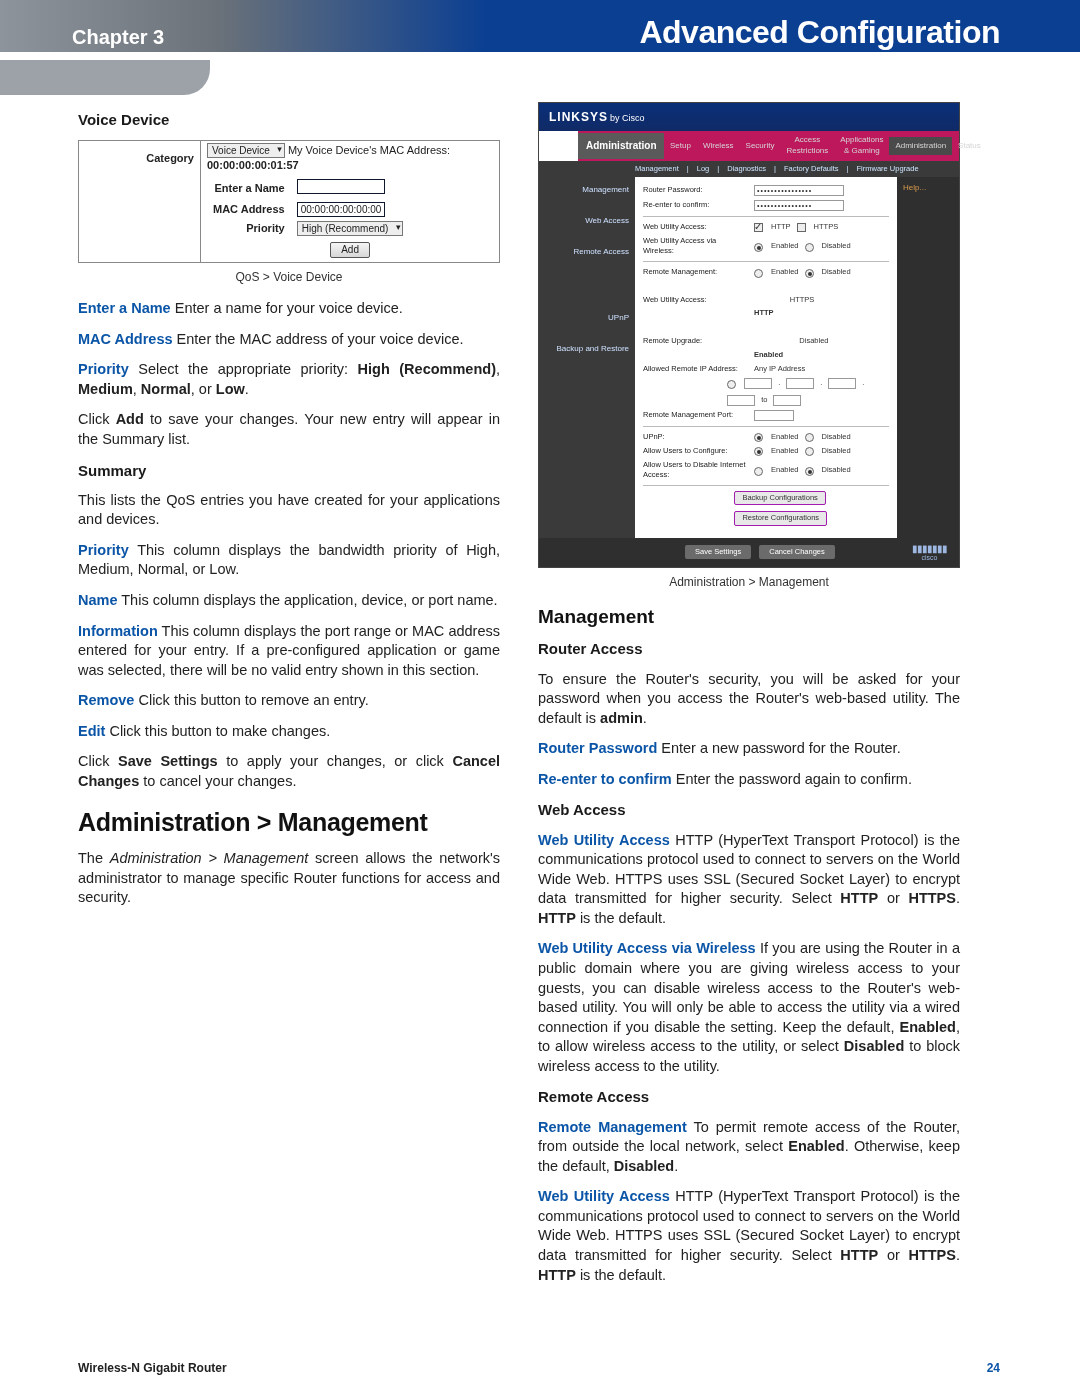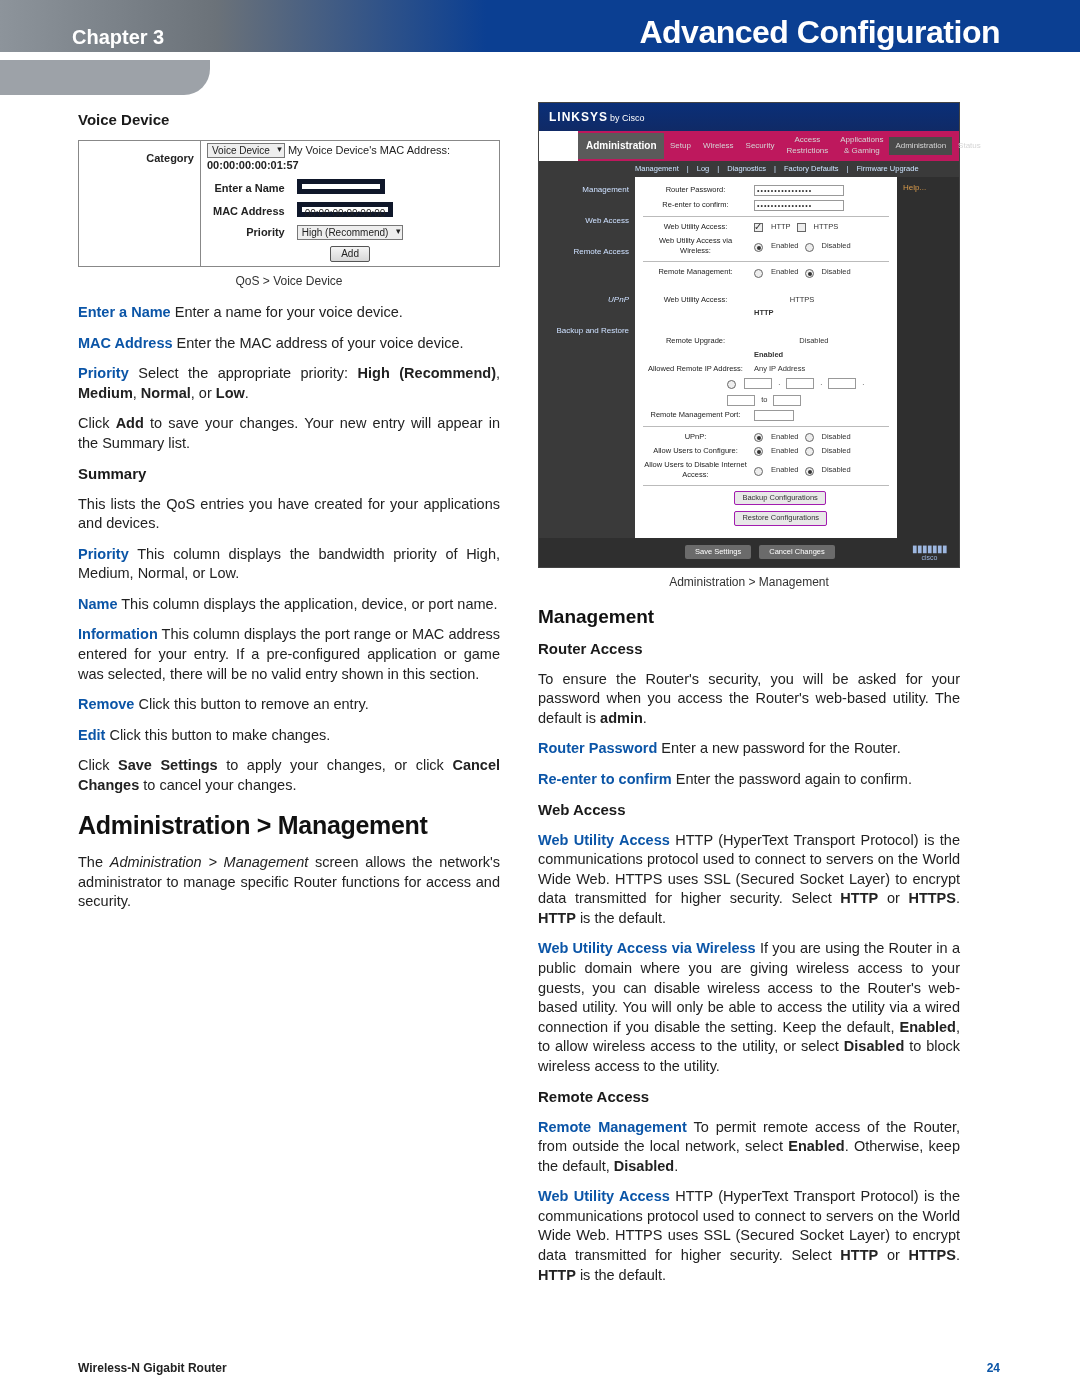--- a/index.html
+++ b/index.html
@@ -14,42 +14,42 @@
   .col p { margin-bottom: 11px; text-align: justify; text-justify: inter-word; }
   .h-sub { font-weight: 700; font-size: 15px; margin: 8px 0 10px; font-family: Arial, sans-serif; color: #1a1a1a; }
   .h-med { font-weight: 700; font-size: 19px; margin: 10px 0 10px; font-family: Arial, sans-serif; color: #111; }
   .h-big { font-weight: 700; font-size: 25px; margin: 14px 0 10px; font-family: "Arial Black", Arial, sans-serif; color: #111; letter-spacing: -0.3px; }
   .blue { color: #0b55a7; font-weight: 700; }
   .b { font-weight: 700; margin-top: 27px; }
   .vd-table { border: 1px solid #888; width: 100%; font-size: 11px; border-collapse: collapse; margin-top: 4px; }
   .vd-table td { padding: 2px 6px; }
   .vd-table .lbl { text-align: right; font-weight: 700; padding-right: 6px; white-space: nowrap; }
   .vd-table .sep { border-right: 1px solid #888; }
-  .vd-input { border: 5px solid #0f172a; background: #fff; font-size: 10px; padding: 0 3px; height: 15px; display: inline-block; min-width: 88px; }
+  .vd-input { border: 1px solid #0f172a; background: #fff; font-size: 10px; padding: 0 3px; height: 15px; display: inline-block; min-width: 88px; }
   .vd-select { border: 1px solid #777; background: #eee; font-size: 10px; height: 15px; display: inline-block; padding: 0 14px 0 4px; position: relative; }
   .vd-select::after { content: "▾"; position: absolute; right: 2px; top: -1px; font-size: 9px; }
   .vd-btn { display: inline-block; border: 1px solid #555; background: linear-gradient(#f5f5f5,#d7d7d7); font-size: 10px; padding: 0 10px; height: 16px; line-height: 14px; border-radius: 2px; }
   .caption { text-align: center; font-size: 12px; color: #333; margin: 6px 0 14px; }
   .screenshot { border: 1px solid #444; width: 100%; font-size: 8px; background: #fff; }
   .ss-brand { background: linear-gradient(#0a2f78,#102a66); color: #fff; padding: 6px 10px; font-size: 12px; }
   .ss-brand .lk { font-weight: 700; letter-spacing: 1px; }
   .ss-brand .by { font-weight: 400; font-size: 9px; margin-left: 2px; }
   .ss-tabs { display: flex; background: #be185d; color: #fff; align-items: center; margin-left: 39px; }
   .ss-tabs .main { background: #5a5a5a; padding: 6px 8px; font-size: 10px; font-weight: 700; min-width: 86px; }
   .ss-tabs .t { padding: 4px 6px; font-size: 8px; color: #d5d5d5; flex: 1; text-align: center; }
   .ss-sub { background: #3a3a3a; color: #cde4ff; font-size: 7.5px; padding: 3px 6px 3px 96px; display: flex; gap: 8px; }
   .ss-body { display: flex; }
   .ss-left { width: 96px; background: #3a3a3a; color: #cde0ff; font-size: 8px; text-align: right; padding: 8px 6px; }
   .ss-left div { margin-bottom: 20px; }
   .ss-right { flex: 1; background: #fff; padding: 8px 8px 8px 8px; position: relative; }
   .ss-right-side { position: absolute; right: 0; top: 0; width: 62px; height: 100%; background: #2f2f2f; }
   .ss-right-side .help { color: #d99b4b; font-size: 8px; padding: 6px; }
   .ss-form { width: calc(100% - 62px); }
   .ss-row { display: flex; align-items: center; margin-bottom: 4px; gap: 6px; }
-  .ss-row .rl { width: 105px; text-align: center; color: #222; font-size: 7.5px; }
+  .ss-row .rl { width: 105px; text-align: left; color: #222; font-size: 7.5px; }
   .ss-row .rv { font-size: 7.5px; color: #333; display: flex; gap: 6px; align-items: center; flex-wrap: wrap; }
   .ss-pw { display:inline-block; width: 90px; height: 11px; border: 1px solid #999; background: #fff; font-size: 7px; line-height: 9px; padding-left: 2px; letter-spacing: 1px; }
   .ss-in { display:inline-block; width: 28px; height: 11px; border: 1px solid #999; background: #fff; }
   .cb { display:inline-block; width:9px; height:9px; border:1px solid #666; background:#eee; margin-right:2px; position:relative; top:1px; }
   .cb.ck::after { content:"✓"; position:absolute; left:-1px; top:-4px; font-size:10px; }
   .rb { display:inline-block; width:9px; height:9px; border:1px solid #666; border-radius:50%; background:#eee; margin-right:2px; position:relative; top:1px; }
   .rb.ck::after { content:""; position:absolute; left:2px; top:2px; width:4px; height:4px; background:#333; border-radius:50%; }
   .ss-divider { border-top: 1px solid #bbb; margin: 5px 0; }
   .ss-btn { display:inline-block; border:1px solid #a21caf; background:#e8e8e8; font-size:7.5px; padding:1px 7px; border-radius:2px; }
   .ss-footer { background: #2f2f2f; padding: 6px; display:flex; justify-content: space-between; align-items: center; }
@@ -154,21 +154,21 @@
             <span>|</span>
           <span>Factory Defaults</span>
             <span>|</span>
           <span>Firmware Upgrade</span>
         </div>
         <div class="ss-body">
           <div class="ss-left">
             <div>Management</div>
             <div style="margin-top:12px;">Web Access</div>
             <div style="margin-top:4px;">Remote Access</div>
-            <div style="margin-top:38px;font-style:italic;">UPnP</div>
+            <div style="margin-top:56px;">UPnP</div>
             <div style="margin-top:18px;">Backup and Restore</div>
           </div>
           <div class="ss-right">
             <div class="ss-right-side">
                 <div class="help">Help...</div>
               </div>
             <div class="ss-form">
               <div class="ss-row">
                   <div class="rl">Router Password:</div>
                   <div class="rv">

